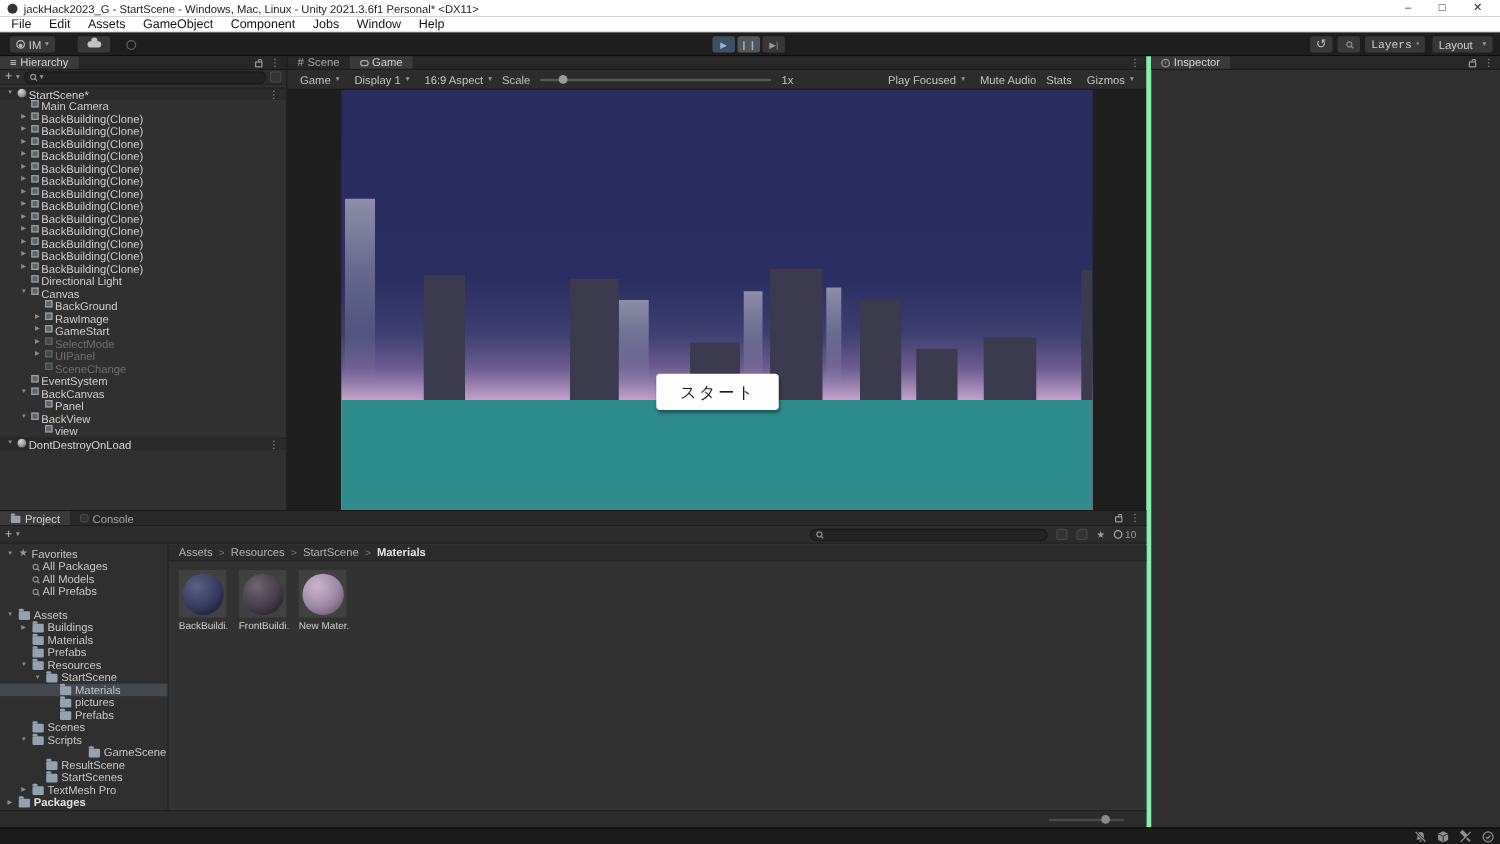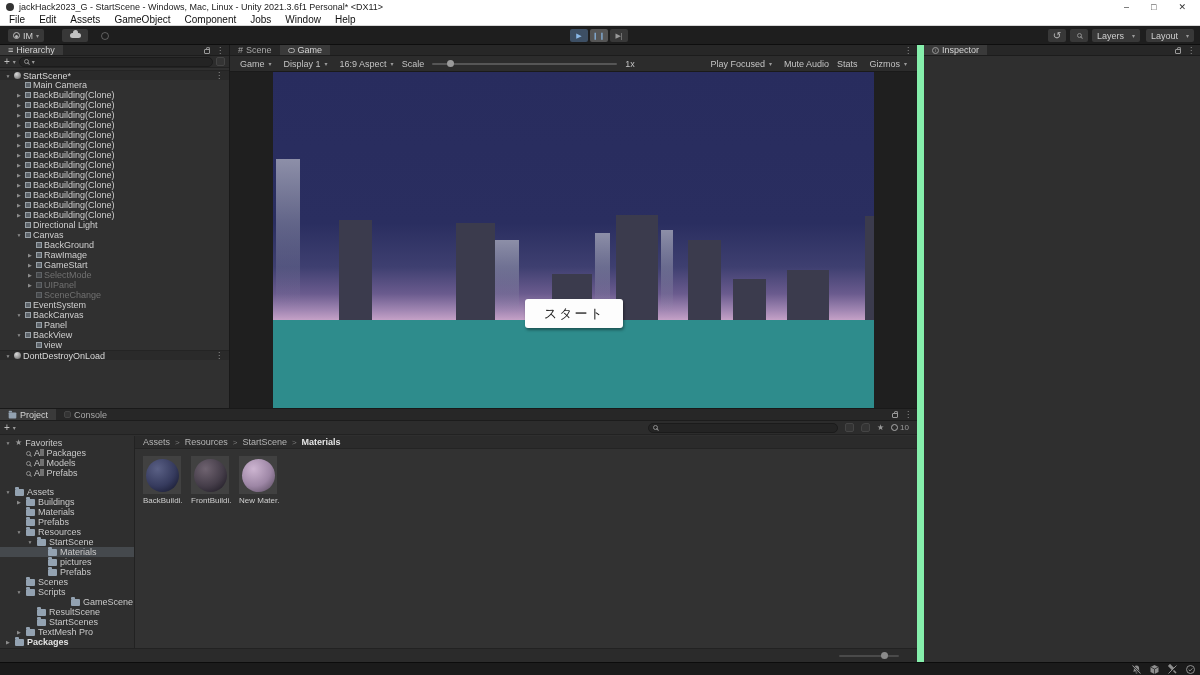--- a/index.html
+++ b/index.html
@@ -27,21 +27,21 @@
   .cloud::before { content:""; position:absolute; left:3px; top:-3px; width:5px; height:5px; border-radius:50%; background:#c2c2c2; }
   #vc-btn { left:96px; background:none; opacity:.45; }
   .ringicon { width:8px; height:8px; border:1px solid #aaa; border-radius:50%; }
   #play-controls { position:absolute; left:570px; top:3px; display:flex; gap:2px; }
   .pc { width:18px; height:13px; border-radius:2px; display:flex; align-items:center; justify-content:center; font-size:7px; }
   #btn-play { background:#3d4f64; color:#8ab9e8; }
   #btn-pause { background:#555555; color:#8ab9e8; letter-spacing:1px; font-weight:bold; }
   #btn-step { background:#383838; color:#999; }
   #hist-btn { left:1048px; width:18px; justify-content:center; color:#bbb; font-size:10px; }
   #srch-btn { left:1070px; width:18px; justify-content:center; }
-  #layers-btn { left:1092px; width:48px; justify-content:space-between; }
+  #layers-btn { left:1092px; width:48px; justify-content:space-between;font-family:Liberation Mono, monospace; }
   #layout-btn { left:1146px; width:48px; justify-content:space-between; }
   .caret { font-size:6px; color:#9a9a9a; }
 
   
   .tabstrip { height:11px; background:#272727; display:flex; align-items:stretch; border-bottom:1px solid #1c1c1c; }
   .tab { display:flex; align-items:center; gap:3px; padding:0 8px; font-size:9px; color:#a8a8a8; }
   .tab.active { background:#3a3a3a; color:#d4d4d4; }
   .strip-right { margin-left:auto; display:flex; align-items:center; gap:6px; padding-right:5px; color:#9a9a9a; }
   .kebab { font-size:8px; color:#9a9a9a; }
   .lock { width:6px; height:5px; border:1px solid #9a9a9a; border-radius:1px; position:relative; margin-top:2px; }
@@ -50,21 +50,21 @@
   .plus { font-size:10px; color:#c0c0c0; line-height:10px; }
   .search-pill { flex:1; height:10px; background:#242424; border:1px solid #1b1b1b; border-radius:6px;
     display:flex; align-items:center; padding:0 4px; gap:3px; }
   .mag { width:5px; height:5px; border:1px solid #8a8a8a; border-radius:50%; position:relative; flex:none; }
   .mag::after { content:""; position:absolute; width:3px; height:1px; background:#8a8a8a; right:-2px; bottom:-1px; transform:rotate(45deg); }
   .sq-icon { width:9px; height:9px; background:#343434; border:1px solid #454545; border-radius:2px; flex:none; }
 
   
   #hierarchy { position:absolute; left:0; top:45px; width:230px; height:363px; background:#303030; border-right:1px solid #191919; }
   #hierarchy-tree { overflow:hidden; height:338px; padding-top:2px; }
-  .h-row { height:10px; display:flex; align-items:center; gap:2px; font-size:9px; color:#cfcfcf; white-space:nowrap; }
+  .h-row { height:10px; display:flex; gap:2px; font-size:9px; color:#cfcfcf; white-space:nowrap; }
   .h-row.scene { background:#2a2a2a; border-top:1px solid #242424; color:#d8d8d8; }
   .h-row.dim { color:#707070; }
   .h-row.dim .cube { opacity:.45; }
   .tree-arrow { width:8px; font-size:5px; color:#8c8c8c; text-align:center; flex:none; }
   .cube { width:6px; height:6px; border:1px solid #98a0a6; flex:none; background:#5d646b; }
   .sceneicon { width:7px; height:7px; border-radius:50%; flex:none;
     background:radial-gradient(circle at 35% 30%, #d8d8d8, #8a8a8a 65%, #555 100%); }
   .row-kebab { margin-left:auto; padding-right:6px; font-size:8px; color:#9a9a9a; }
 
   
@@ -81,21 +81,21 @@
   .bld { position:absolute; z-index:2; }
   .bld.light { z-index:1; }
   #gv-title { position:absolute; z-index:4; left:44.8%; top:40.3%; width:10.6%; height:19.2%;
     background:#ffffff; display:flex; align-items:center; justify-content:center;
     font-size:20px; color:#1c1c1c; box-shadow:0 1px 3px rgba(0,0,0,.25); }
   #gv-start { position:absolute; z-index:4; left:42%; top:67.6%; width:16.3%; height:8.6%;
     background:#fdfdfd; border-radius:3px; display:flex; align-items:center; justify-content:center;
     font-size:13px; letter-spacing:2px; color:#1c1c1c; box-shadow:1px 2px 3px rgba(0,0,0,.4); }
 
   
-  #inspector { position:absolute; left:917px; top:45px; width:283px; height:617px; background:#2f2f2f; border-left:7px solid #86efac; }
+  #inspector { position:absolute; left:917px; top:45px; width:283px; height:617px; background:#2f2f2f; border-left:4px solid #86efac; }
   .info-i { width:7px; height:7px; border:1px solid #9a9a9a; border-radius:50%; font-size:5px; color:#9a9a9a;
     display:flex; align-items:center; justify-content:center; font-style:italic; }
 
   
   #project { position:absolute; left:0; top:408px; width:917px; height:254px; background:#2f2f2f; border-top:1px solid #191919; }
   #project .tabstrip { height:12px; }
   #project .ptoolbar { height:14px; }
   #proj-search { flex:none; width:190px; margin-left:auto; }
   .pt-icons { display:flex; align-items:center; gap:7px; padding:0 4px; color:#9a9a9a; font-size:8px; }
   #project-body { position:absolute; left:0; top:27px; right:0; bottom:14px; display:flex; }

